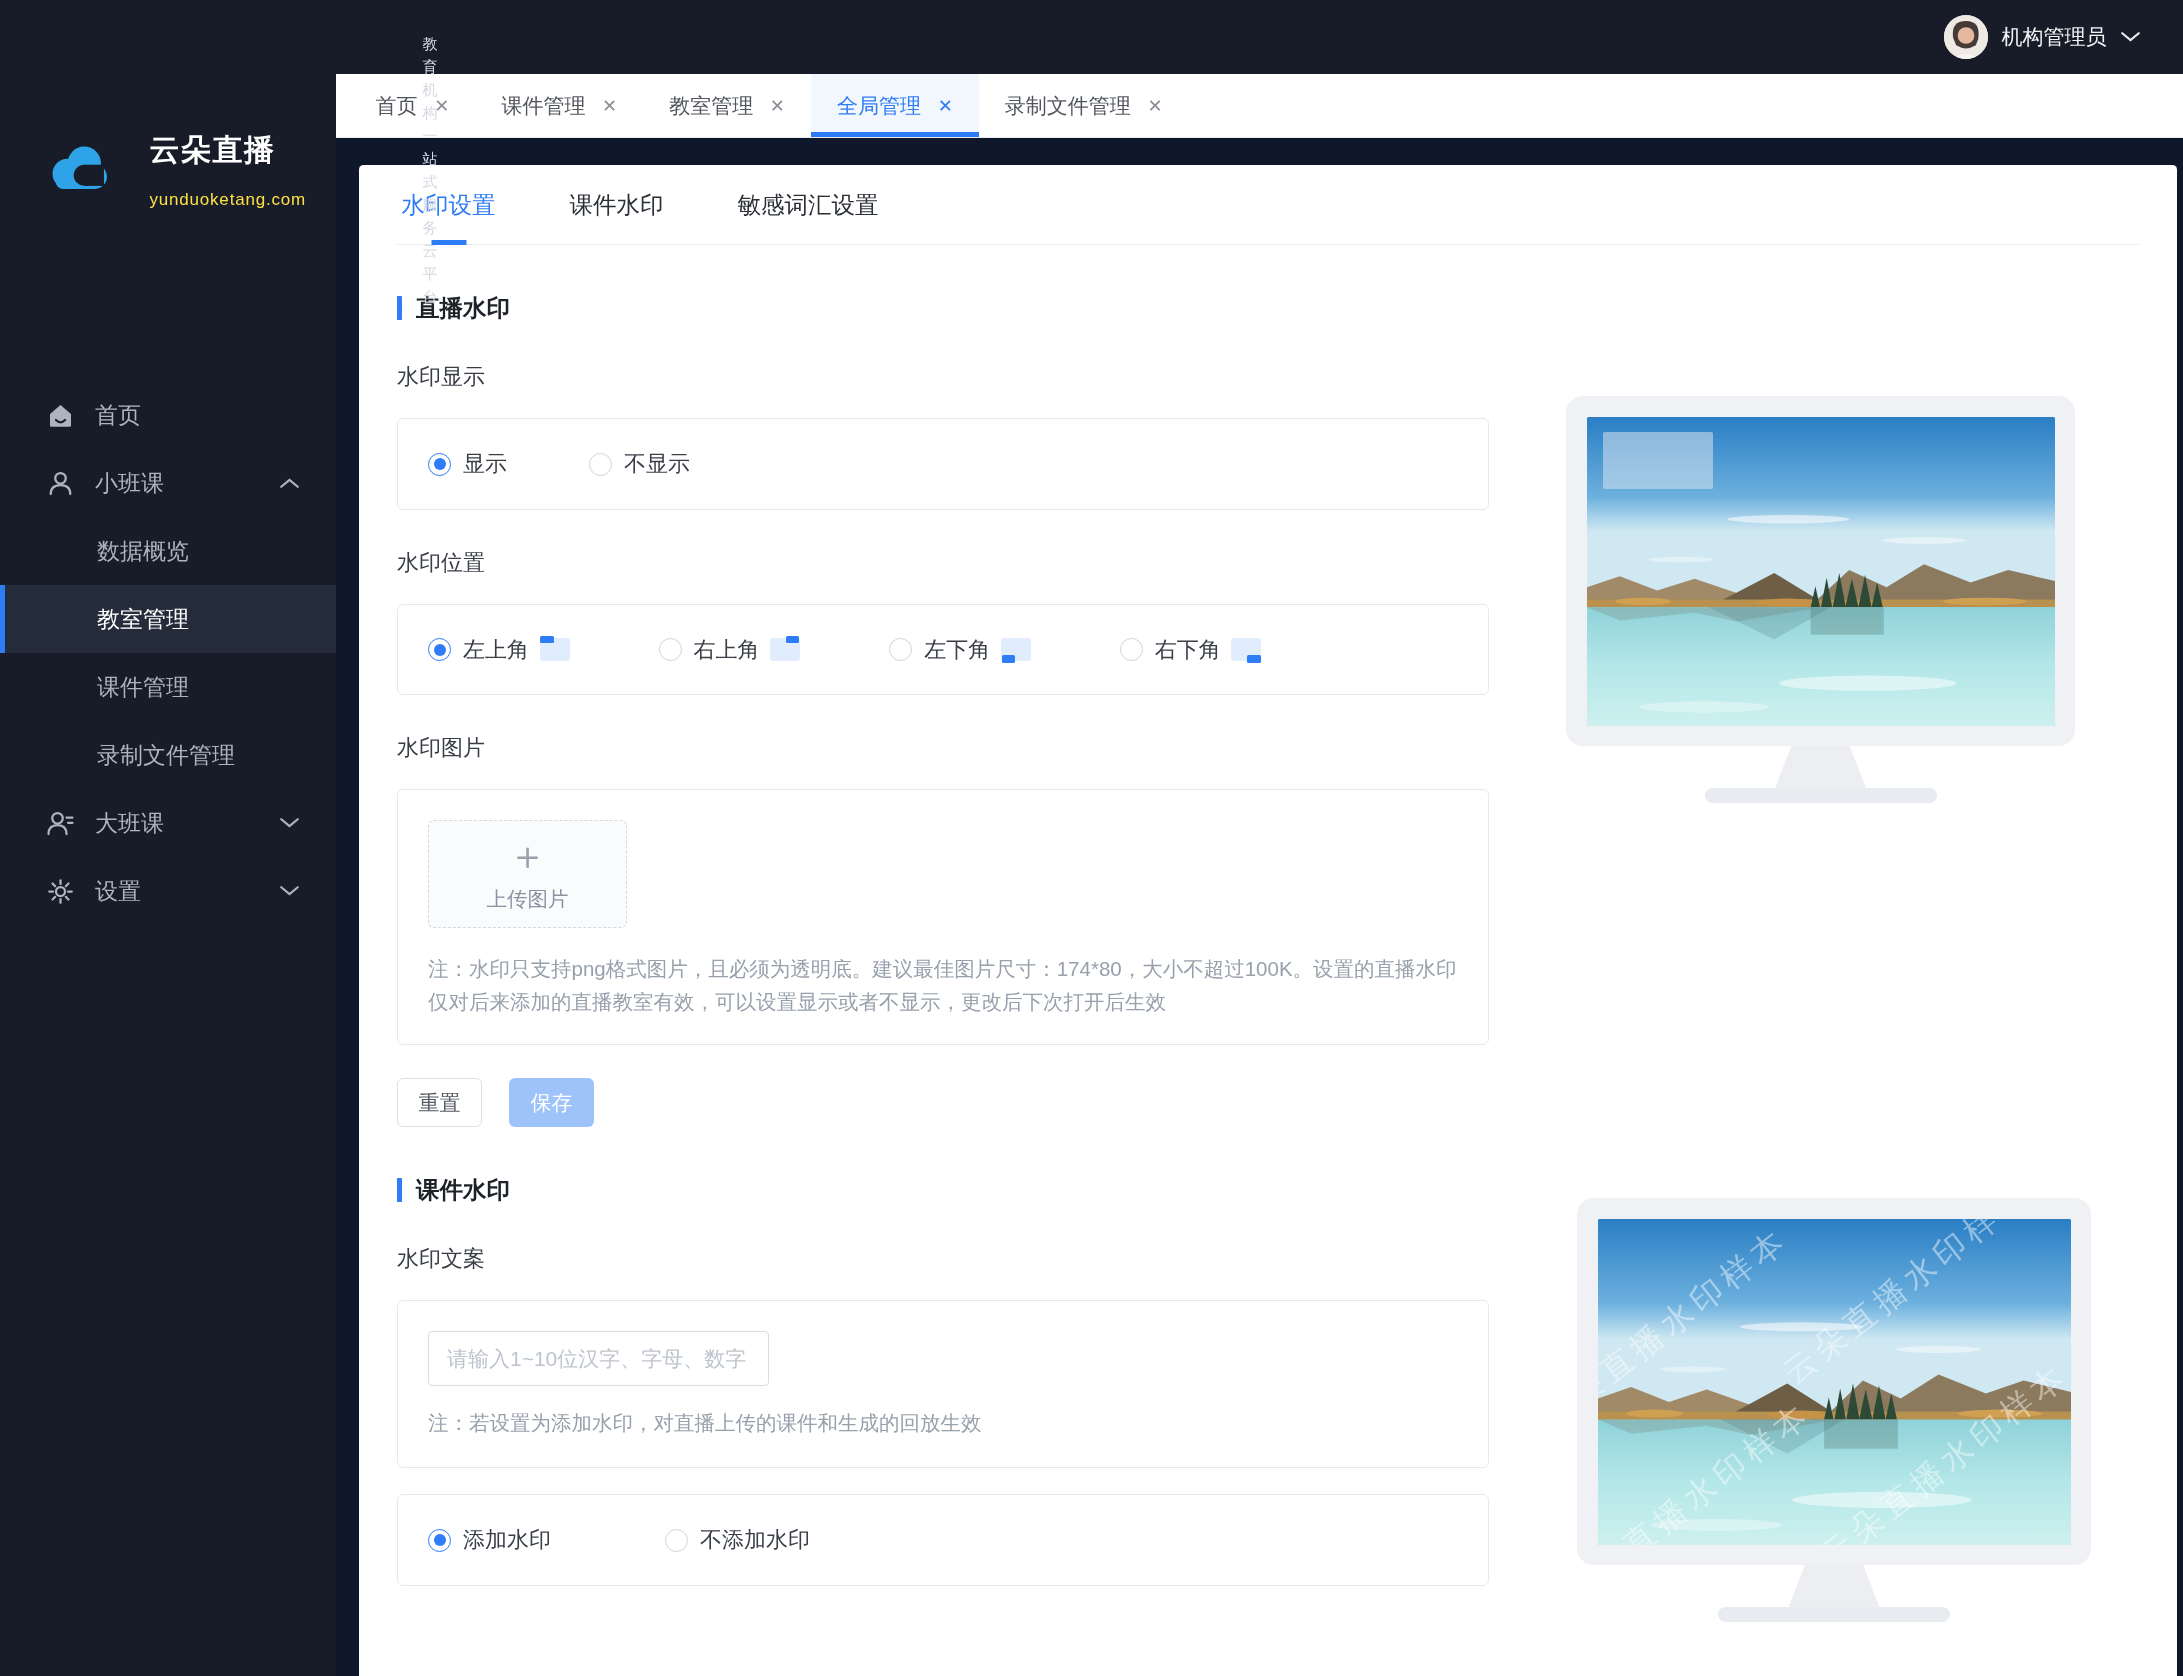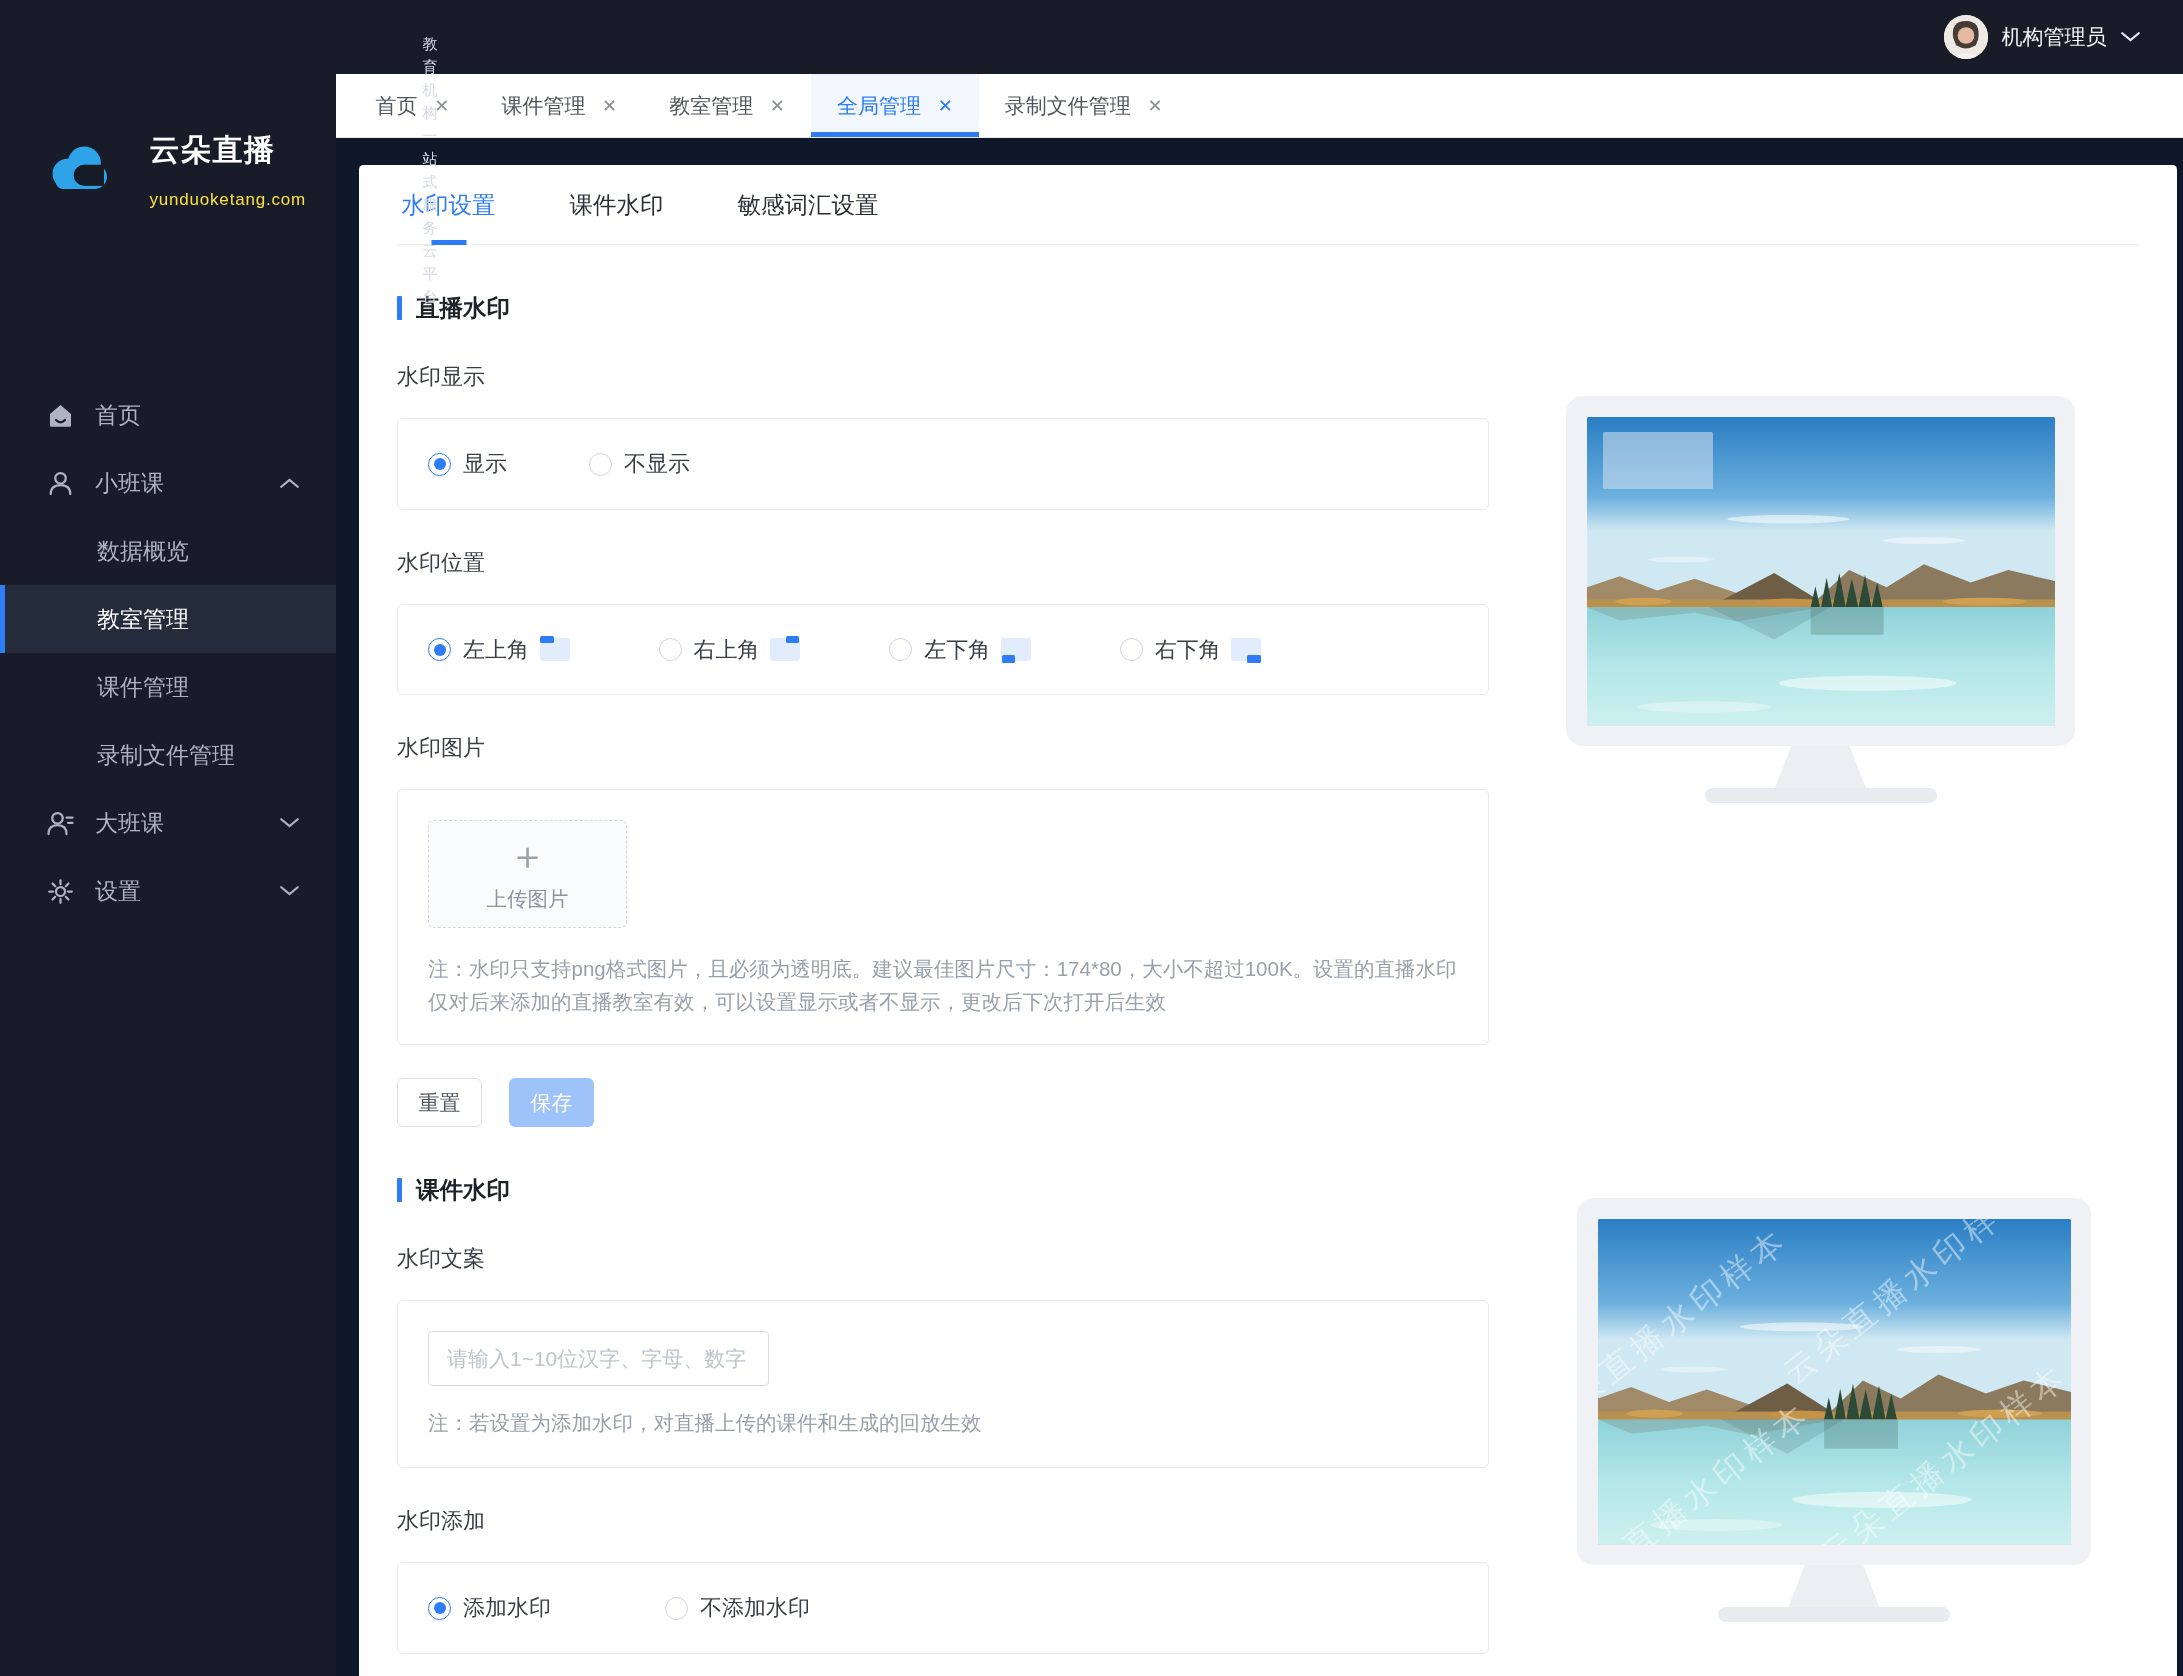--- a/index.html
+++ b/index.html
@@ -416,21 +416,20 @@
       </div>
 
       <div class="section-title">课件水印</div>
 
       <div class="field-label">水印文案</div>
       <div class="box input-box">
         <input class="wm-input" type="text" placeholder="请输入1~10位汉字、字母、数字" style="">
         <div class="input-note">注：若设置为添加水印，对直播上传的课件和生成的回放生效</div>
       </div>
 
-      <div class="field-label">水印添加</div>
       <div class="box radios-add">
         <div class="radio-group selected">
           <span class="rdot"></span>
           <span class="rlabel">添加水印</span>
         </div>
         <div class="radio-group">
           <span class="rdot"></span>
           <span class="rlabel">不添加水印</span>
         </div>
       </div>

